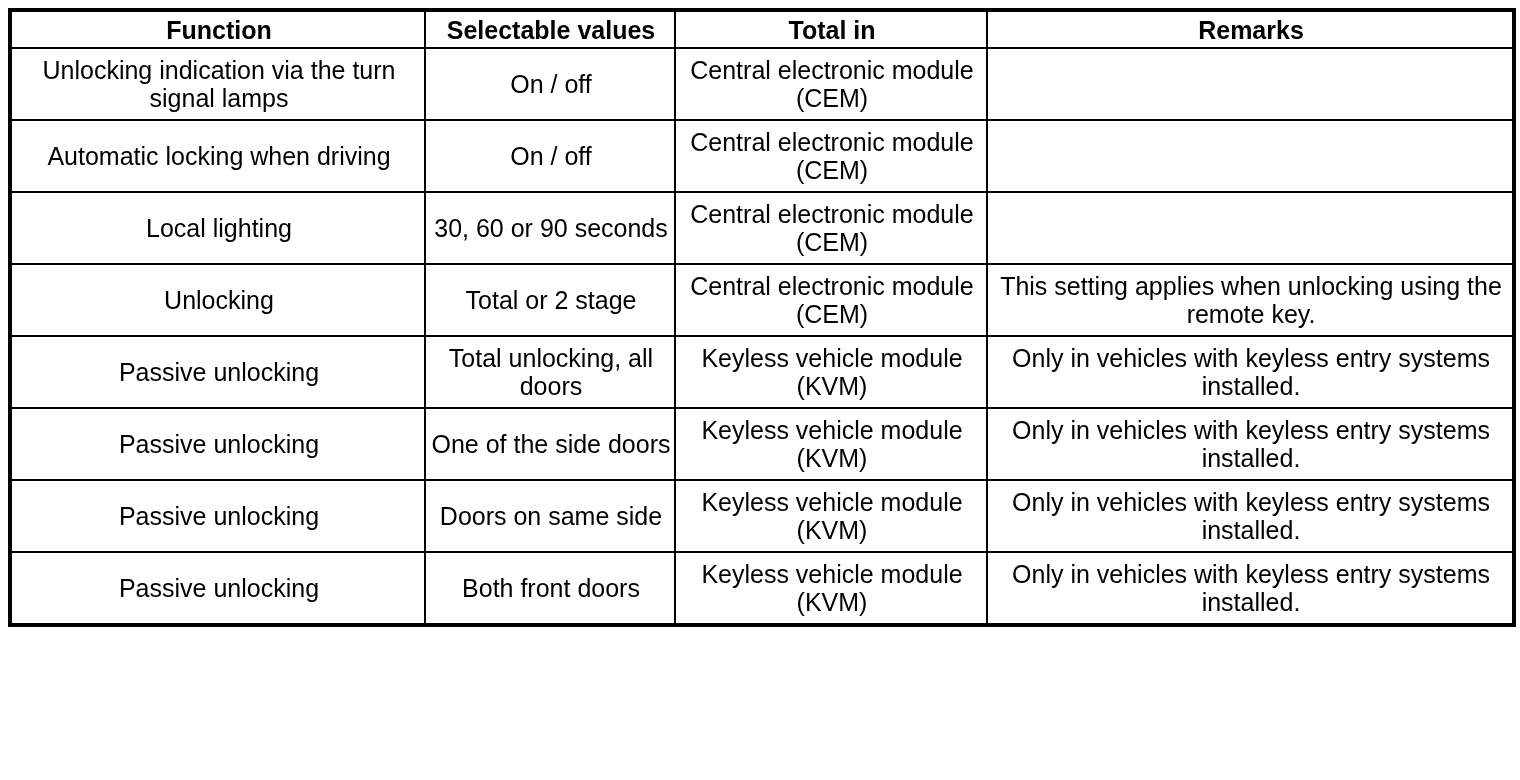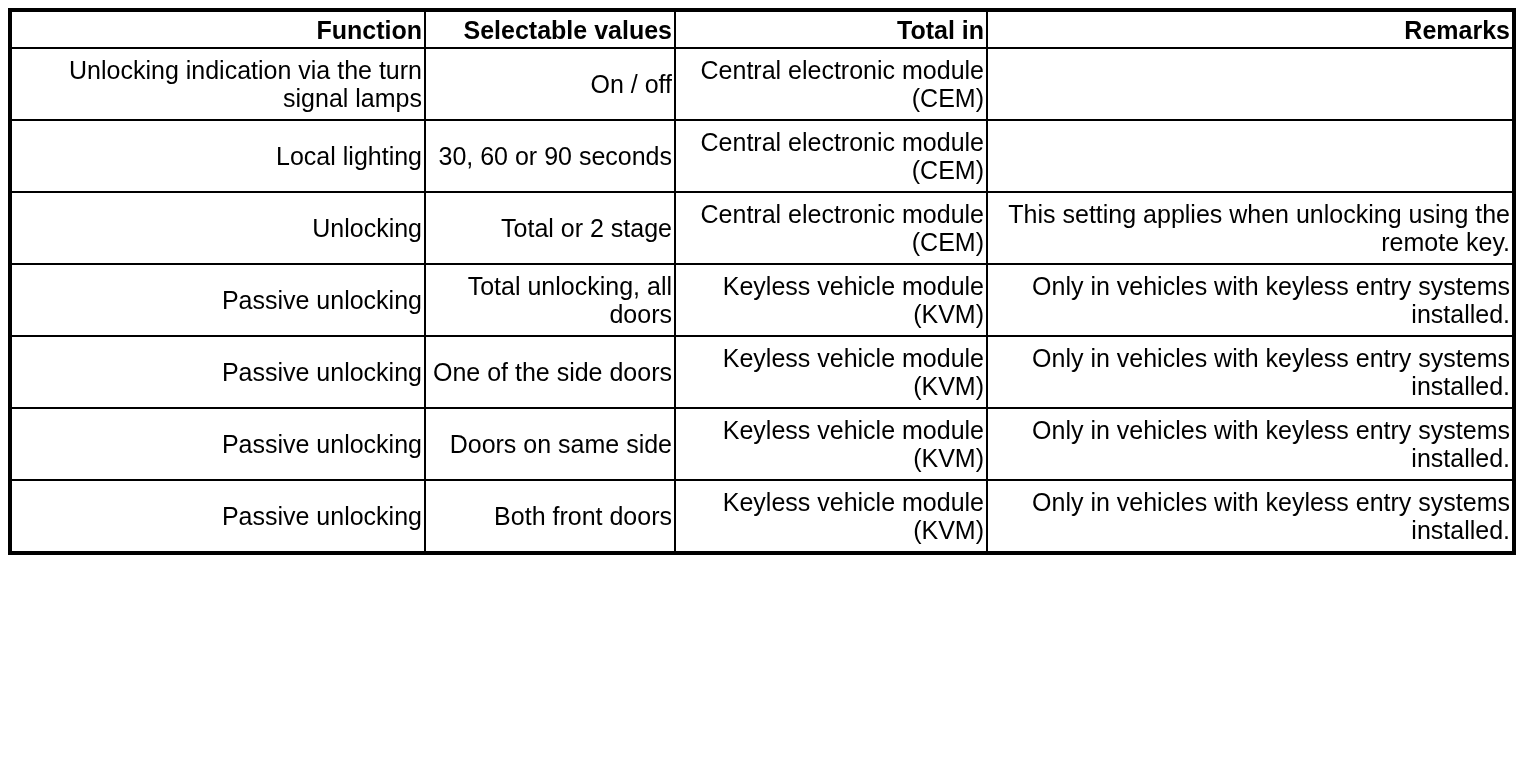--- a/index.html
+++ b/index.html
@@ -20,21 +20,21 @@
     table-layout: fixed;
     width: 1504px;
     background: #ffffff;
     border: 4px solid #000000;
   }
   table.settings th,
   table.settings td {
     border: 2px solid #000000;
     font-size: 25px;
     line-height: 28px;
-    text-align: right;
+    text-align: center;
     vertical-align: middle;
     padding: 1px 2px 1px 4px;
     overflow: hidden;
     background: #ffffff;
     color: #000000;
   }
   table.settings th {
     font-weight: bold;
     height: 33px;
   }
@@ -67,20 +67,26 @@
       </tr>
     </thead>
     <tbody>
         <tr>
     <td>Unlocking indication via the turn signal lamps</td>
     <td>On / off</td>
     <td>Central electronic module (CEM)</td>
     <td></td>
   </tr>
         <tr>
+    <td>Automatic locking when driving</td>
+    <td>On / off</td>
+    <td>Central electronic module (CEM)</td>
+    <td></td>
+  </tr>
+        <tr>
     <td>Local lighting</td>
     <td>30, 60 or 90 seconds</td>
     <td>Central electronic module (CEM)</td>
     <td></td>
   </tr>
         <tr>
     <td>Unlocking</td>
     <td>Total or 2 stage</td>
     <td>Central electronic module (CEM)</td>
     <td>This setting applies when unlocking using the remote key.</td>

